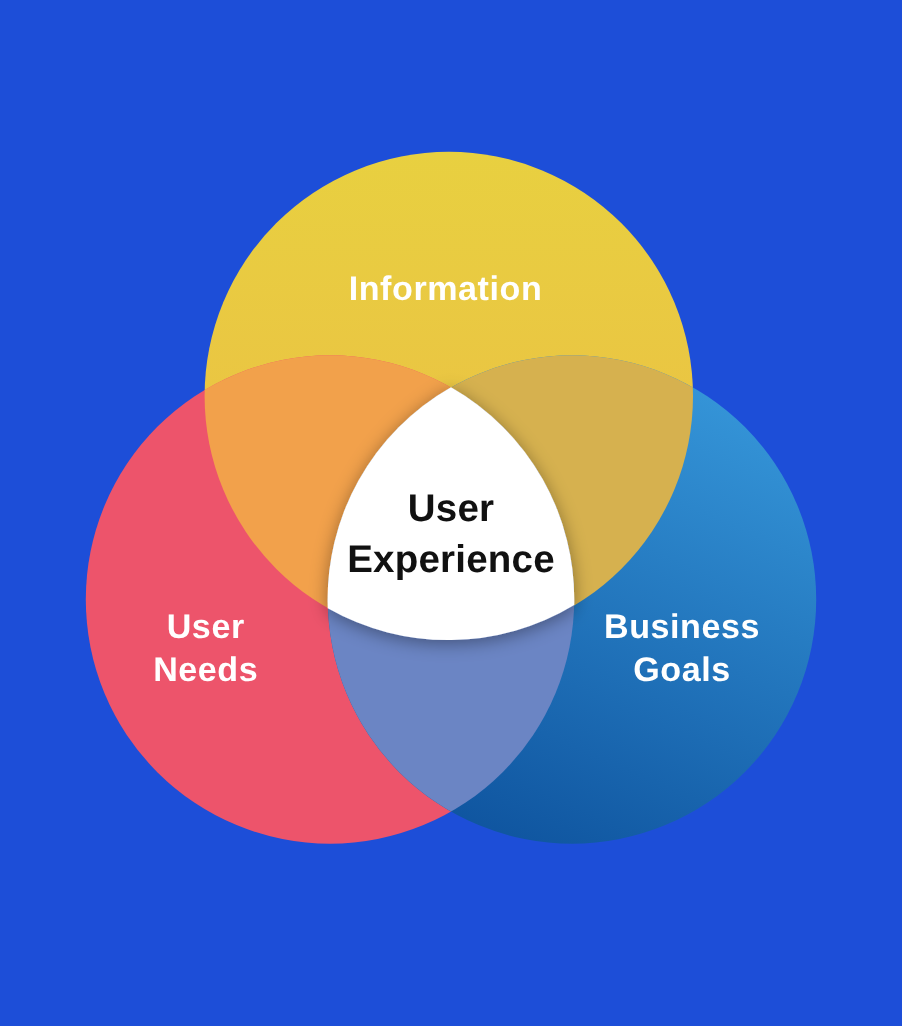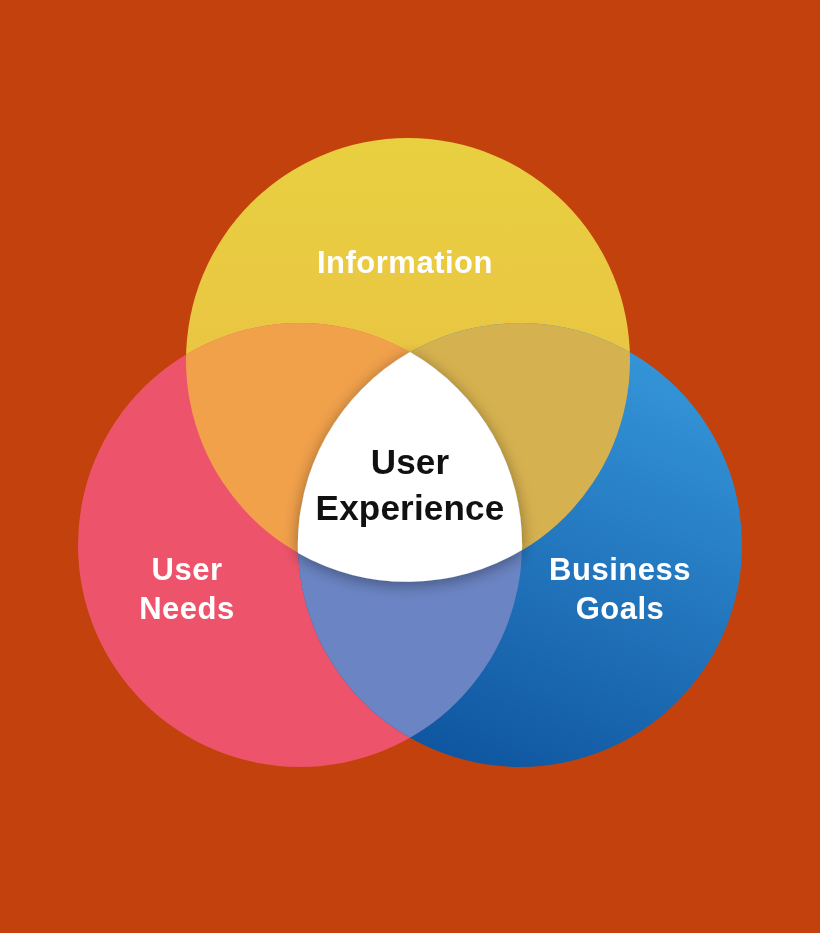--- a/index.html
+++ b/index.html
@@ -8,21 +8,21 @@
     background: #ffffff;
     width: 820px;
     height: 933px;
     overflow: hidden;
     font-family: "Liberation Sans", sans-serif;
   }
   .stage {
     position: relative;
     width: 820px;
     height: 933px;
-    background: #c2410c;
+    background: #1d4ed8;
   }
   svg { display: block; }
   .circle-label {
     font-family: "Liberation Sans", "DejaVu Sans", sans-serif;
     font-weight: bold;
     font-size: 31px;
     letter-spacing: 0.5px;
   }
   .center-label {
     font-family: "Liberation Sans", "DejaVu Sans", sans-serif;

